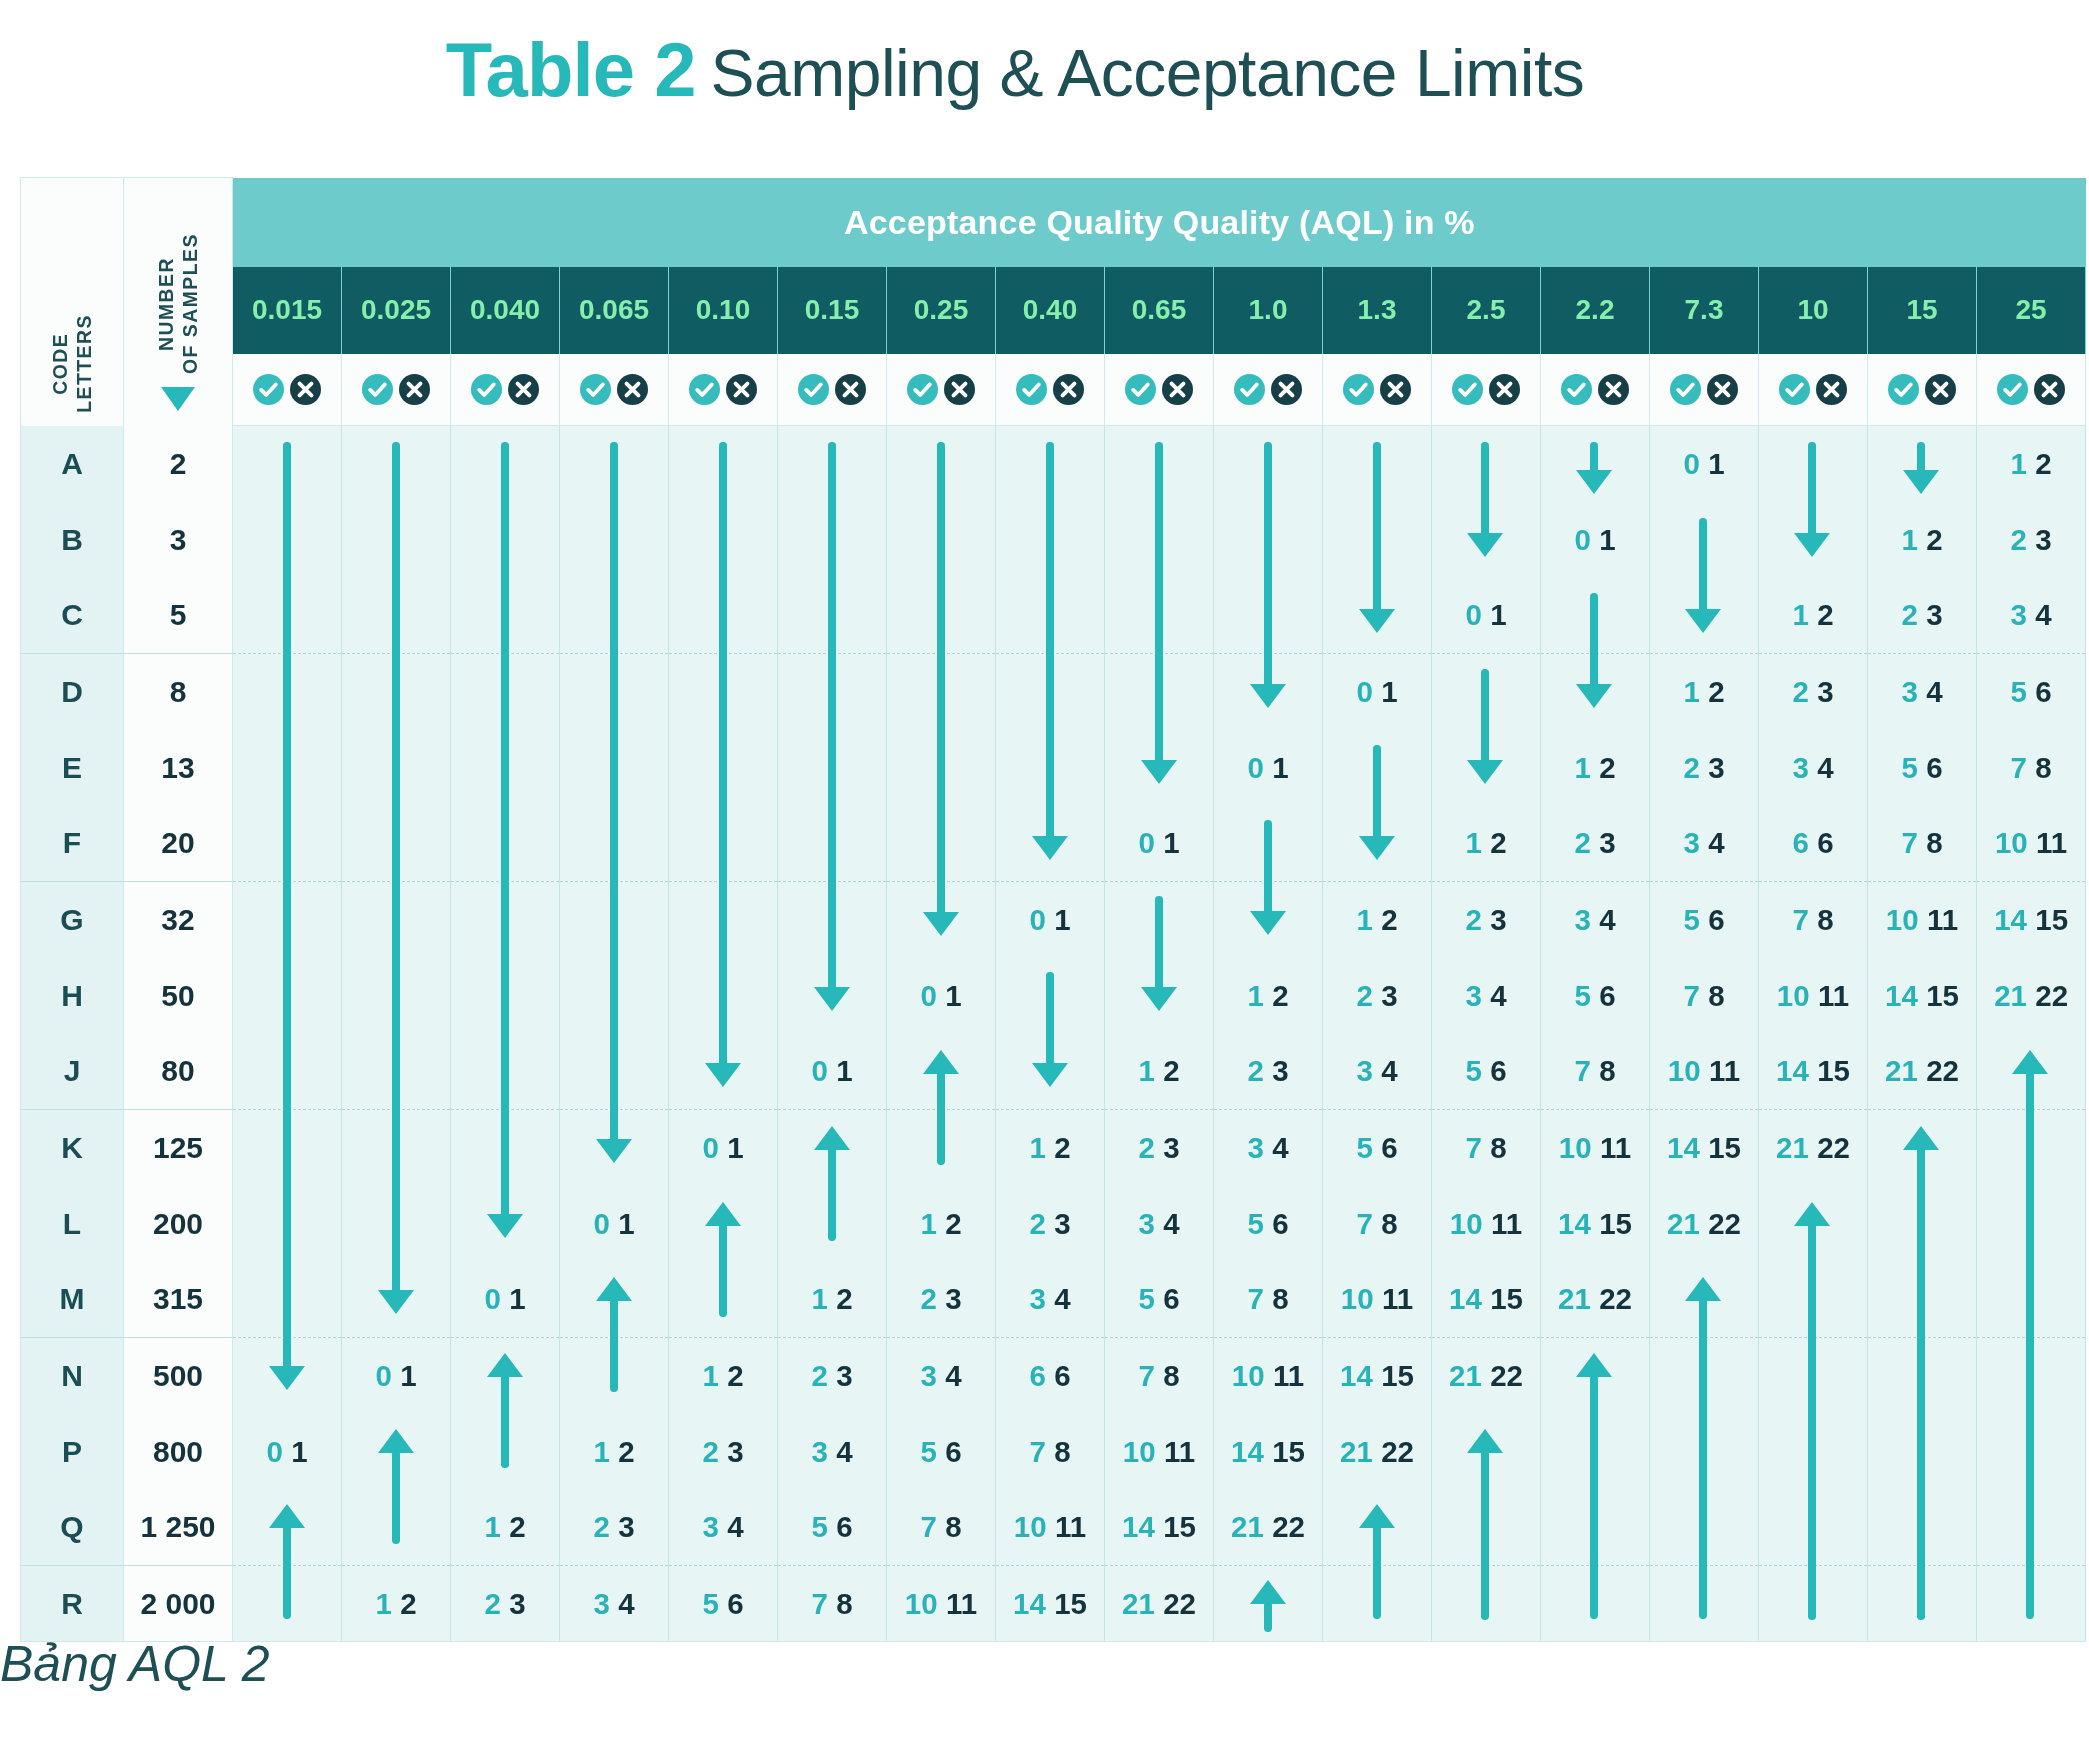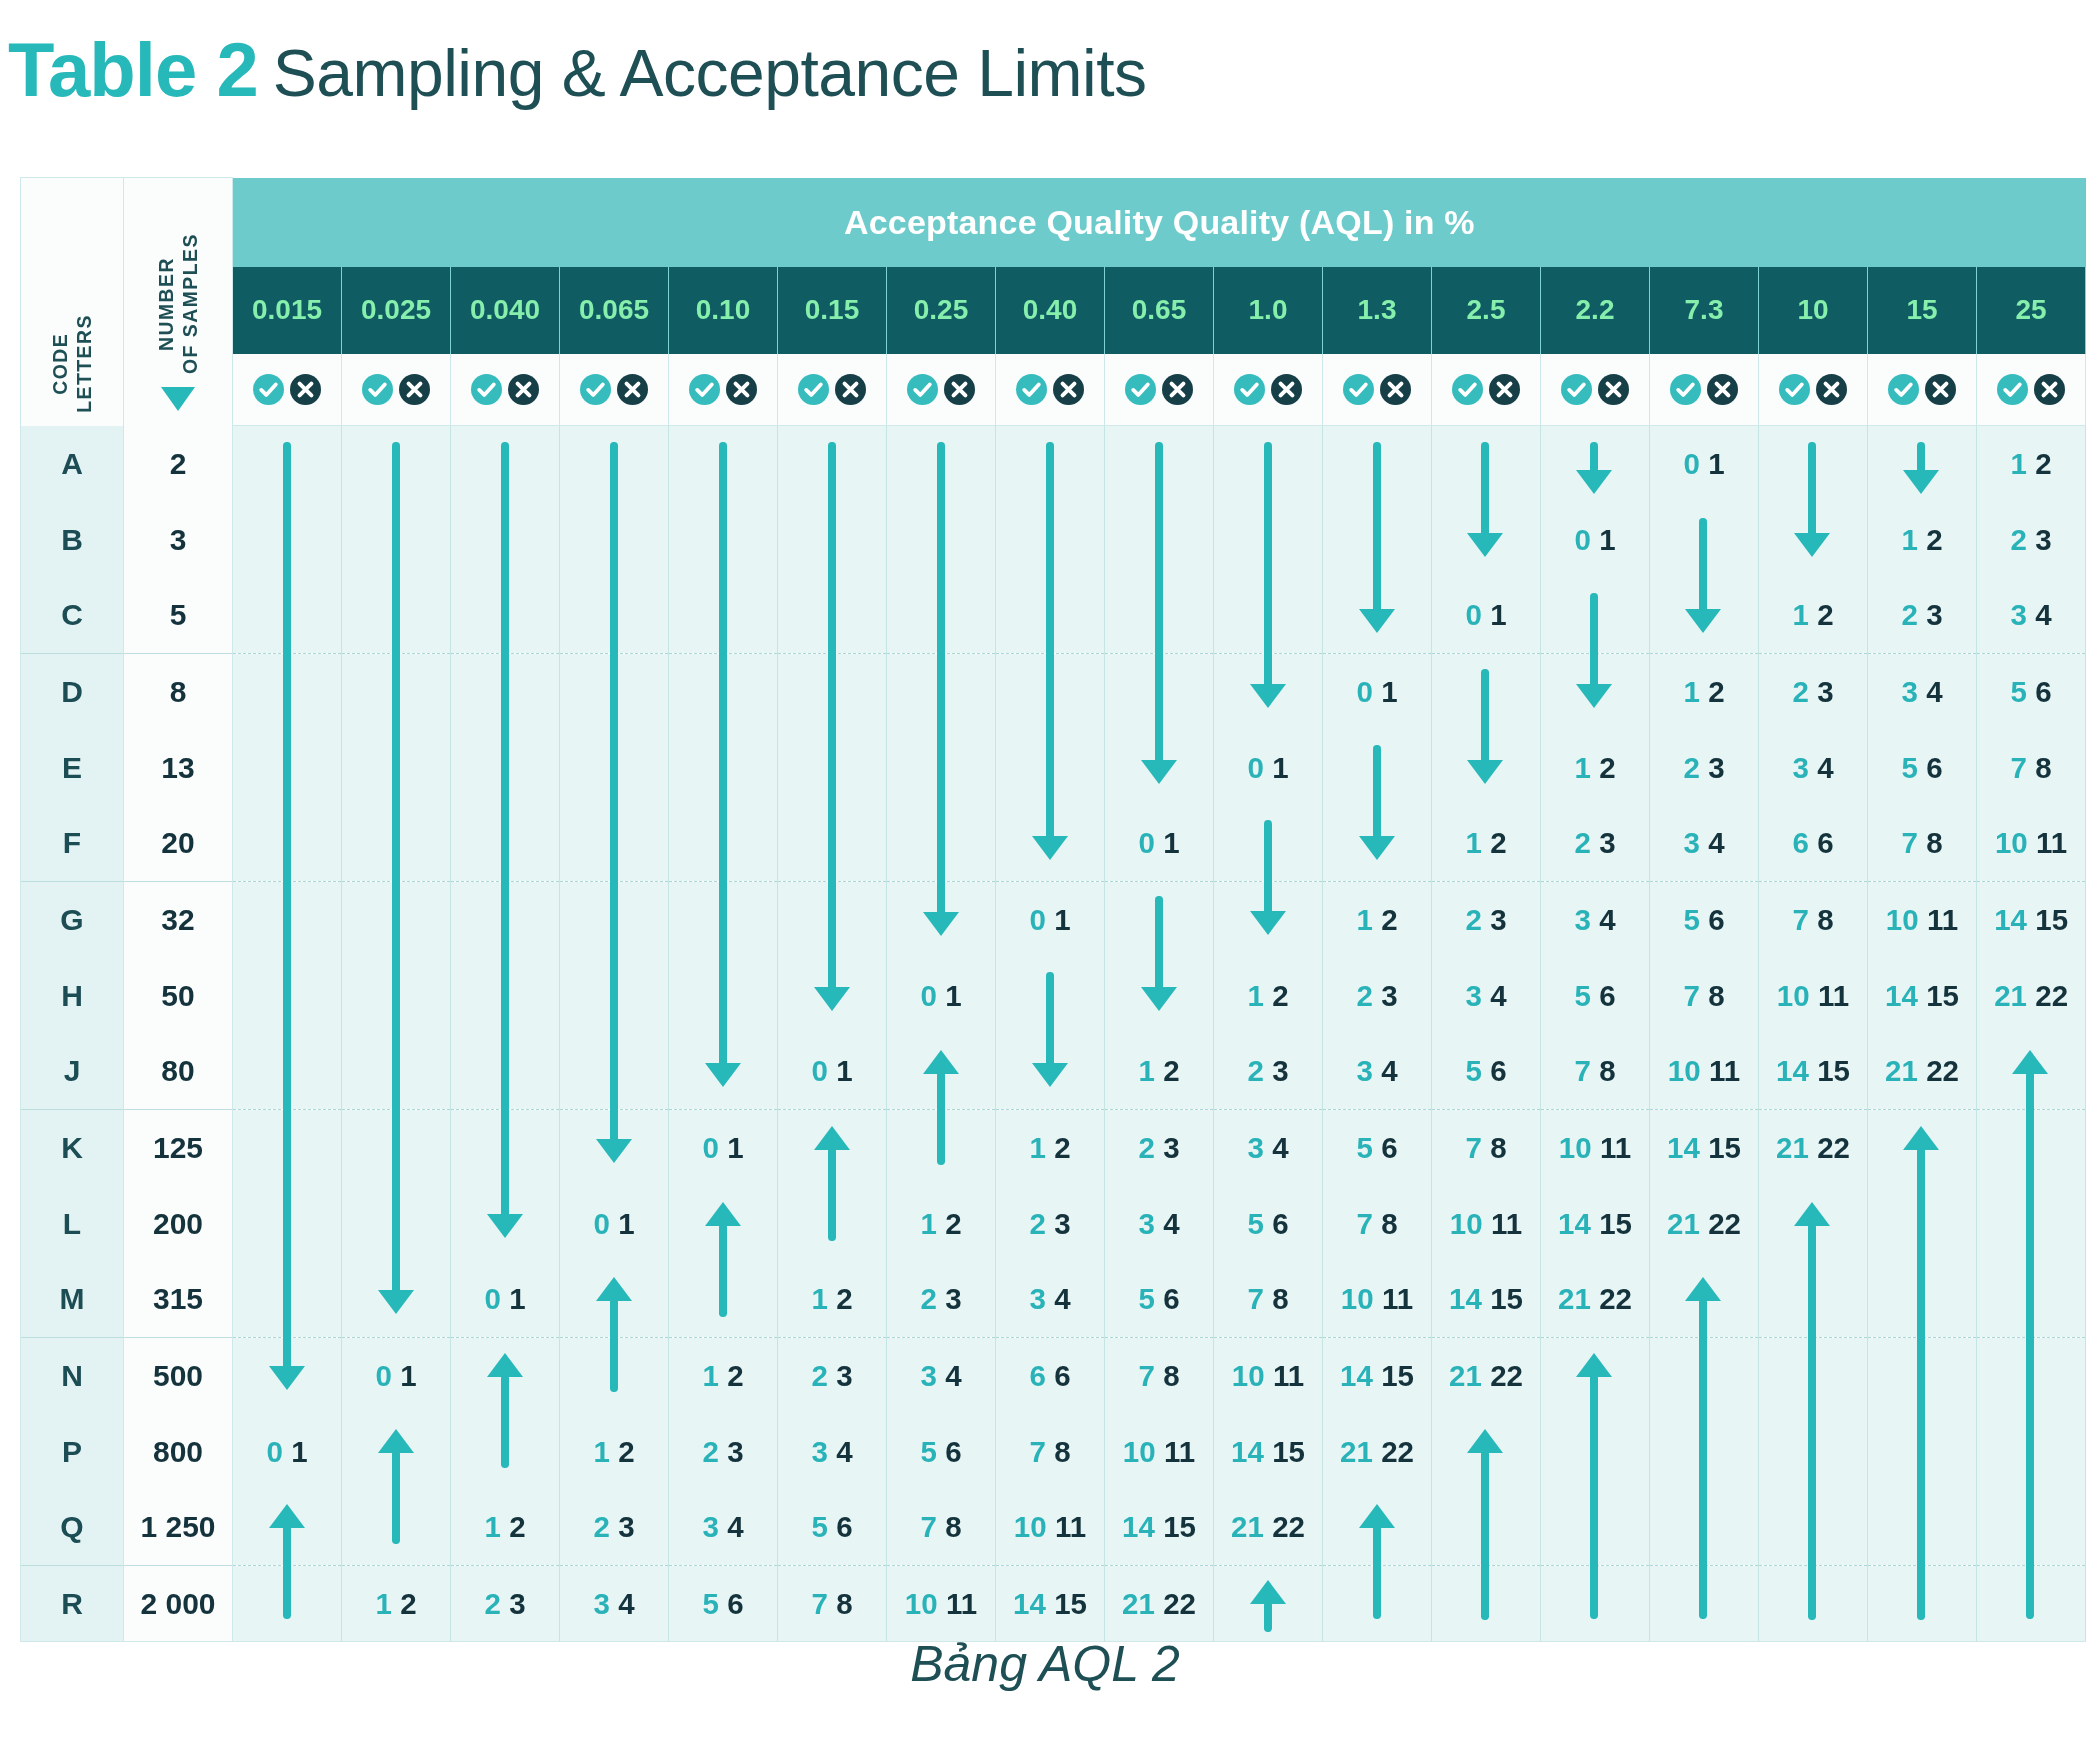--- a/index.html
+++ b/index.html
@@ -7,22 +7,22 @@
   body {
     width: 2090px; height: 1742px;
     background: #ffffff;
     font-family: "Liberation Sans", sans-serif;
     overflow: hidden;
   }
   .page { position: relative; width: 2090px; height: 1742px; }
 
   
   .title-bar {
-    position: absolute; left: 8px; top: 26px; width: 2028px;
-    text-align: left;
+    position: absolute; left: 1px; top: 26px; width: 2028px;
+    text-align: center;
     white-space: nowrap;
   }
   .t-main {
     font-size: 76px; font-weight: bold; color: #27b8ba;
     letter-spacing: -0.9px;
   }
   .t-sub {
     font-size: 66px; font-weight: normal; color: #1d4f55;
     letter-spacing: -0.5px; margin-left: 14.8px;
   }
@@ -160,21 +160,21 @@
   .arrow.up .head {
     top: -21px; transform: translateX(-50%);
     border-left: 18.5px solid transparent;
     border-right: 18.5px solid transparent;
     border-bottom: 24px solid #27b8ba;
   }
 
   
   .caption {
     position: absolute; left: 0; top: 1635px; width: 2090px;
-    text-align: center;
+    text-align: left;
     font-size: 50px; font-style: italic; color: #1d4f55;
   }
 </style>
 </head>
 <body>
 
 <div class="page">
 
   <div class="title-bar">
     <span class="t-main">Table 2</span><span class="t-sub">Sampling &amp; Acceptance Limits</span>

